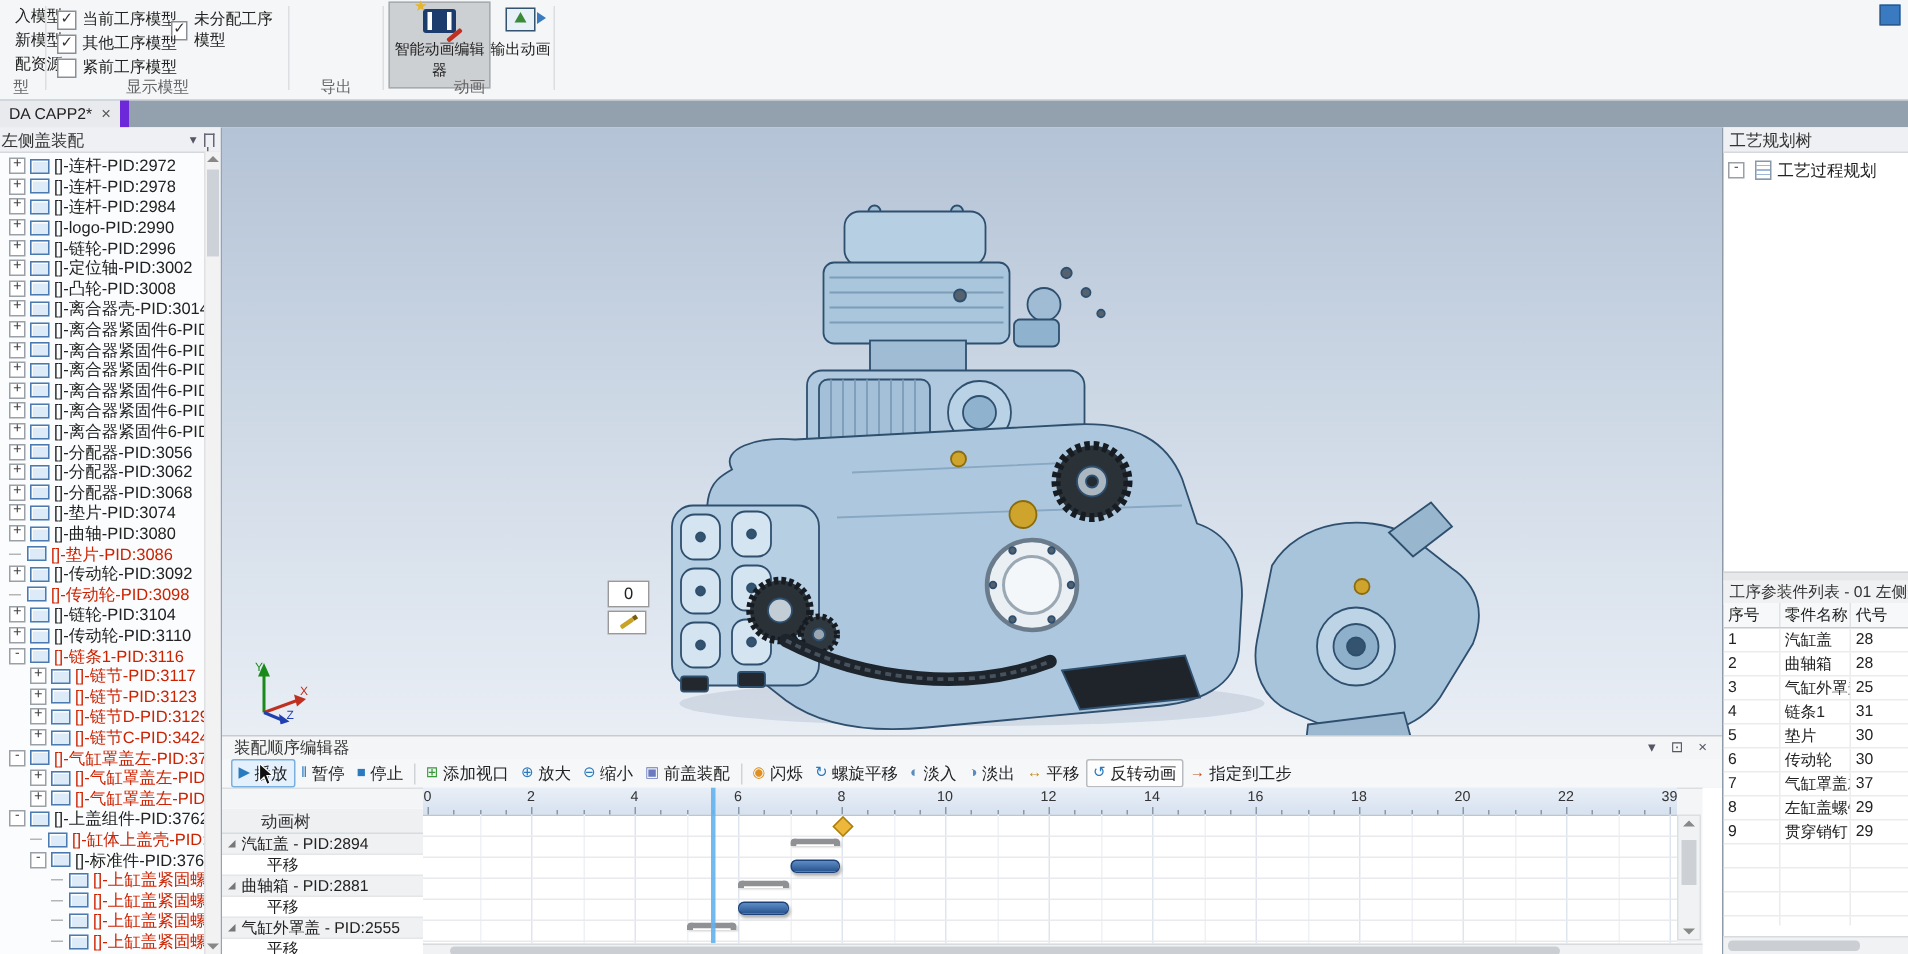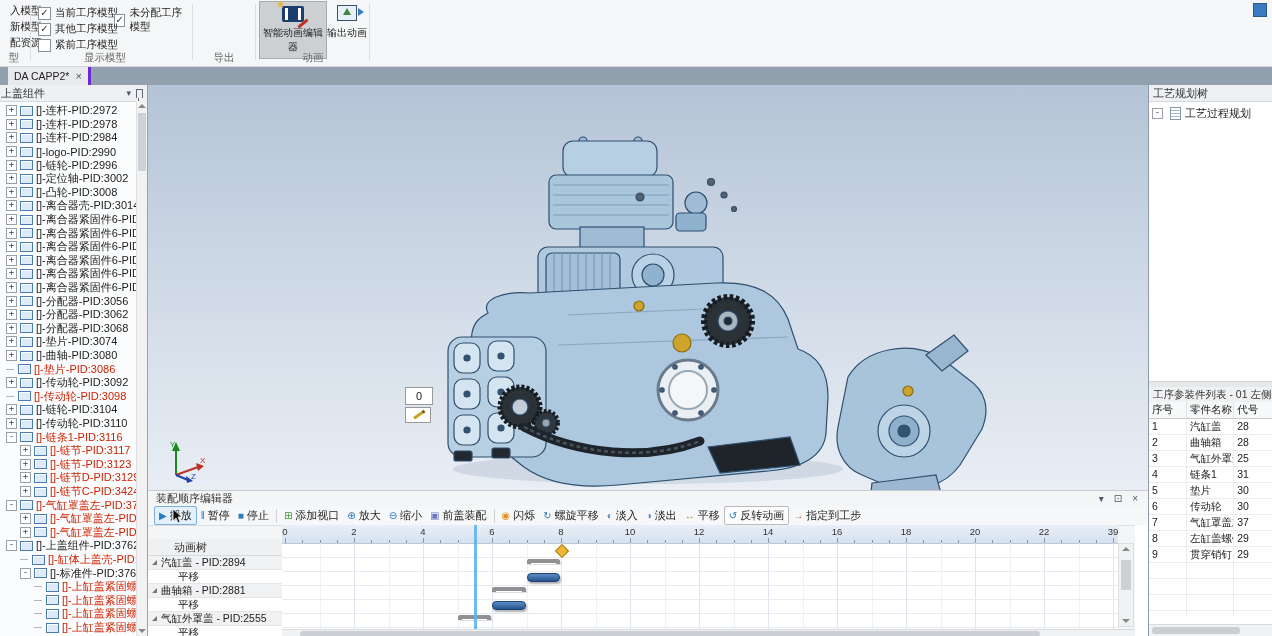--- a/index.html
+++ b/index.html
@@ -20,21 +20,21 @@
   .film:before{content:"";position:absolute;left:3px;top:2px;bottom:2px;width:3px;background:#fff;}
   .film:after{content:"";position:absolute;right:3px;top:2px;bottom:2px;width:3px;background:#fff;}
   .film .star{position:absolute;left:-6px;top:-7px;color:#e7b52a;font-size:10px;}
   .film .pen{position:absolute;right:-5px;bottom:-3px;width:12px;height:3px;background:#c03020;transform:rotate(-40deg);border-radius:1px;}
   .outico{width:18px;height:14px;border:1px solid #33536f;background:#e8f0f8;position:relative;margin-bottom:5px;}
   .outico:before{content:"";position:absolute;left:5px;top:2px;width:0;height:0;border-left:4px solid transparent;border-right:4px solid transparent;border-bottom:7px solid #3a8a3a;}
   .outico .arr{position:absolute;right:-8px;top:2px;width:0;height:0;border-top:4px solid transparent;border-bottom:4px solid transparent;border-left:6px solid #3a7ac0;}
   .ribextra{position:absolute;left:1253px;top:3px;width:12px;height:12px;background:#3a7ac0;border:1px solid #2a5a90;}
   
   .tabbar{position:absolute;left:0;top:67px;width:1272px;height:18px;background:#93a0ad;}
-  .doctab{position:absolute;left:0;top:0;height:18px;background:#e8eaed;border-right:3px solid #6d28d9;display:flex;align-items:center;gap:6px;padding:0 6px;font-size:10.5px;color:#222;margin-left:8px;}
+  .doctab{position:absolute;left:0;top:0;height:18px;background:#e8eaed;border-right:6px solid #6d28d9;display:flex;align-items:center;gap:6px;padding:0 6px;font-size:10.5px;color:#222;}
   .doctab .x{color:#555;font-size:11px;cursor:default;}
   
   .lpanel{position:absolute;left:0;top:85px;width:148px;height:551px;background:#fbfcfd;border-right:1px solid #96a2b0;box-sizing:border-box;}
   .phead{height:16px;background:#eef0f3;border-bottom:1px solid #d5d8dc;font-size:11px;color:#333;display:flex;align-items:center;padding:0 4px;white-space:nowrap;overflow:hidden;}
   .phead .sp{flex:1;}
   .phico{font-size:9px;color:#556;margin-left:4px;}
   .pin{width:5px;height:8px;border:1px solid #667;border-bottom:none;margin-left:5px;position:relative;}
   .pin:after{content:"";position:absolute;left:1px;bottom:-4px;width:1px;height:4px;background:#667;}
   .treewrap{position:absolute;left:0;top:16px;right:10px;bottom:0;overflow:hidden;}
   .titem{position:absolute;left:0;width:138px;height:13.6px;display:flex;align-items:center;font-size:11px;color:#222;white-space:nowrap;overflow:hidden;box-sizing:border-box;cursor:default;}
@@ -164,21 +164,21 @@
 
   <div class="tabbar">
     <div class="doctab">
       <span>DA CAPP2*</span>
       <span class="x">×</span>
     </div>
   </div>
 
   <div class="lpanel">
     <div class="phead">
-      <span style="margin-left:-3px;">上盖组件</span>
+      <span style="margin-left:-3px;">左侧盖装配</span>
       <span class="sp"></span>
       <span class="phico">▾</span>
       <span class="pin"></span>
     </div>
     <div class="treewrap" id="assembly-tree">
         <div class="titem" style="top: 3px; padding-left: 6px;">
           <div class="texp">+</div>
           <div class="tpart"></div>
           <div class="ttext">[]-连杆-PID:2972</div>
         </div>

